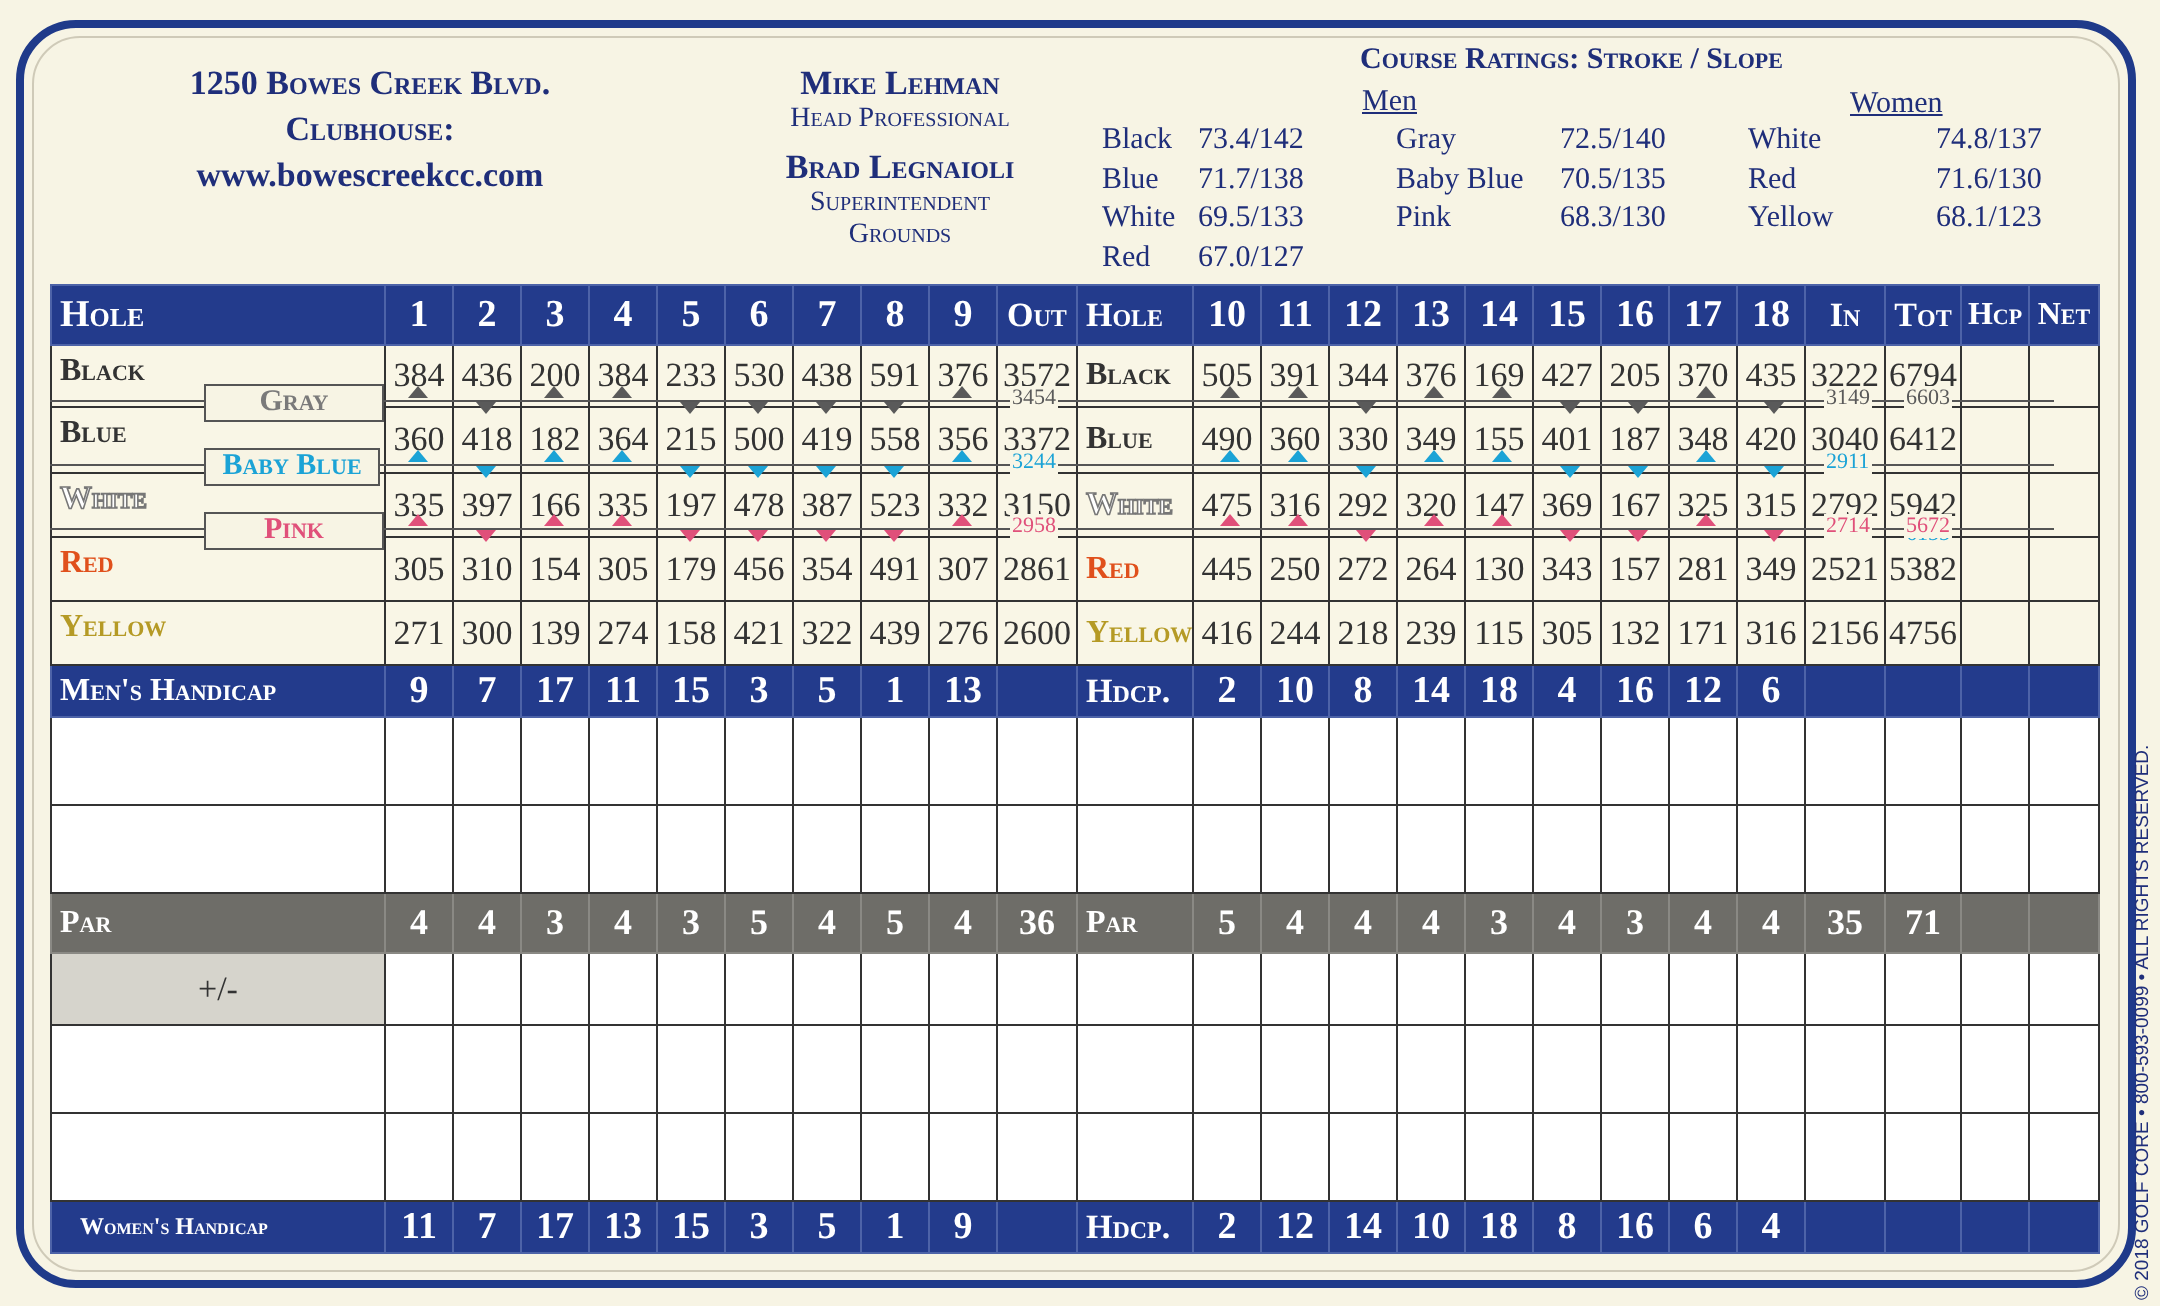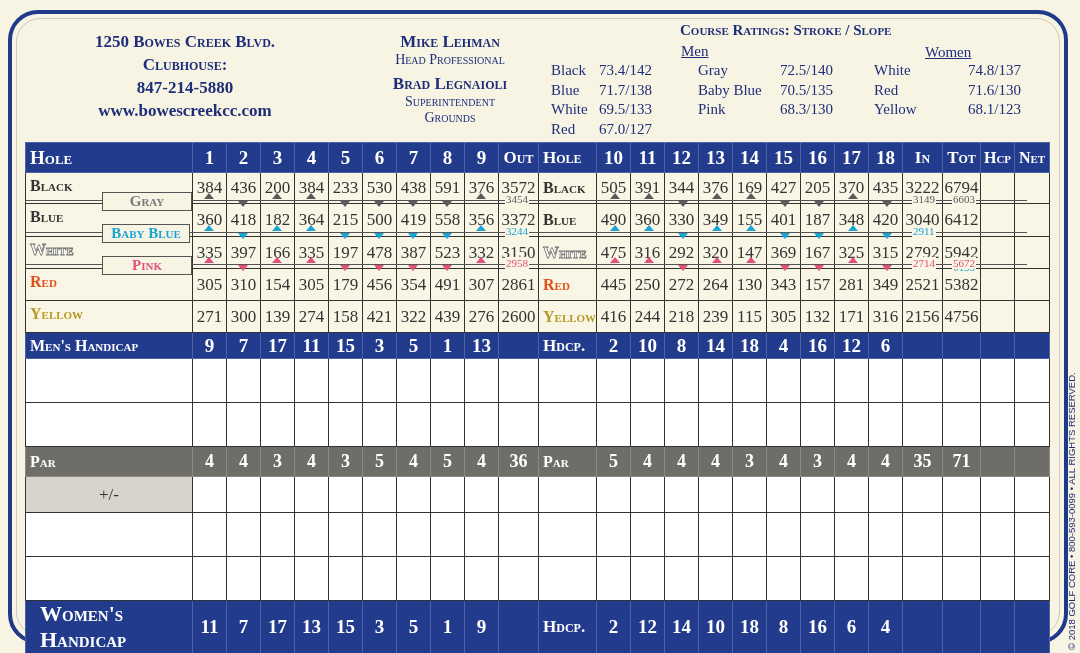--- a/index.html
+++ b/index.html
@@ -40,21 +40,20 @@
 </style>
 </head>
 <body>
 
 <div class="card-border"></div>
 <div class="card-inner"></div>
 
 <div class="hdr addr sc">
   <div>1250 Bowes Creek Blvd.</div>
   <div>Clubhouse:</div>
-  <div>847-214-5880</div>
   <div style="font-variant:normal;">www.bowescreekcc.com</div>
 </div>
 
 <div class="hdr staff sc">
   <div class="name">Mike Lehman</div>
   <div class="role" style="margin-bottom:6px;">Head Professional</div>
   <div class="name">Brad Legnaioli</div>
   <div class="role">Superintendent</div>
   <div class="role">Grounds</div>
 </div>
@@ -454,21 +453,21 @@
         <td></td>
         <td></td>
         <td></td>
         <td></td>
         <td></td>
         <td></td>
         <td></td>
         <td></td>
       </tr>
       <tr class="blue-row" style="height: 26px;">
-        <td class="lbl" style="font-size:22px;padding-left:14px !important;">Women's Handicap</td>
+        <td class="lbl" style="font-size:12px;padding-left:14px !important;">Women's Handicap</td>
         <td>11</td>
         <td>7</td>
         <td>17</td>
         <td>13</td>
         <td>15</td>
         <td>3</td>
         <td>5</td>
         <td>1</td>
         <td>9</td>
         <td></td>

